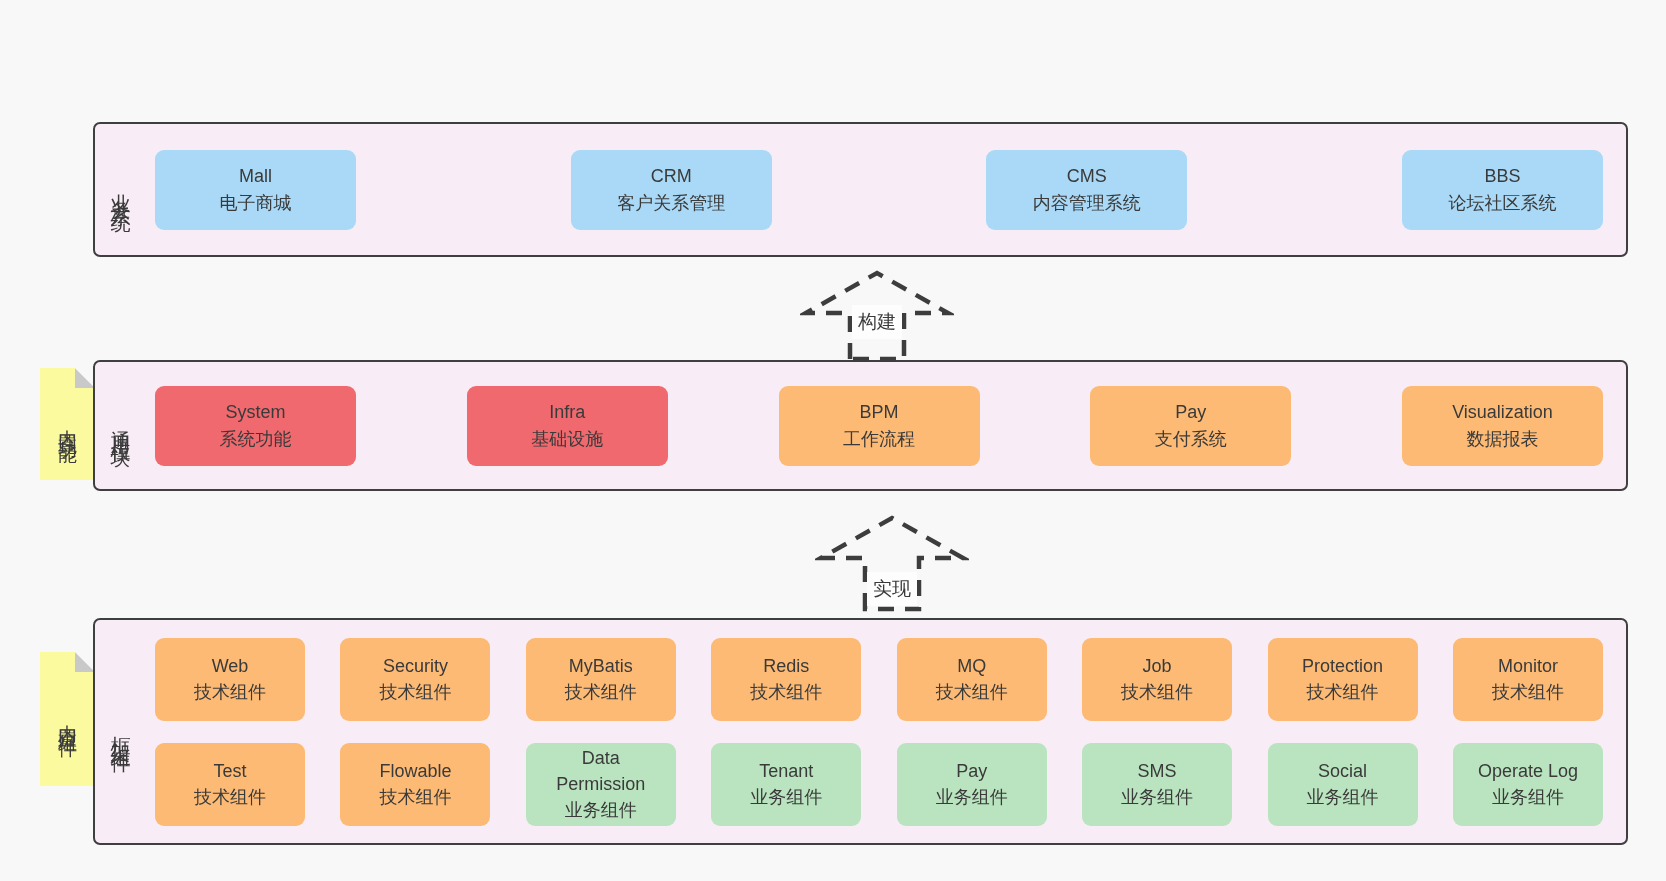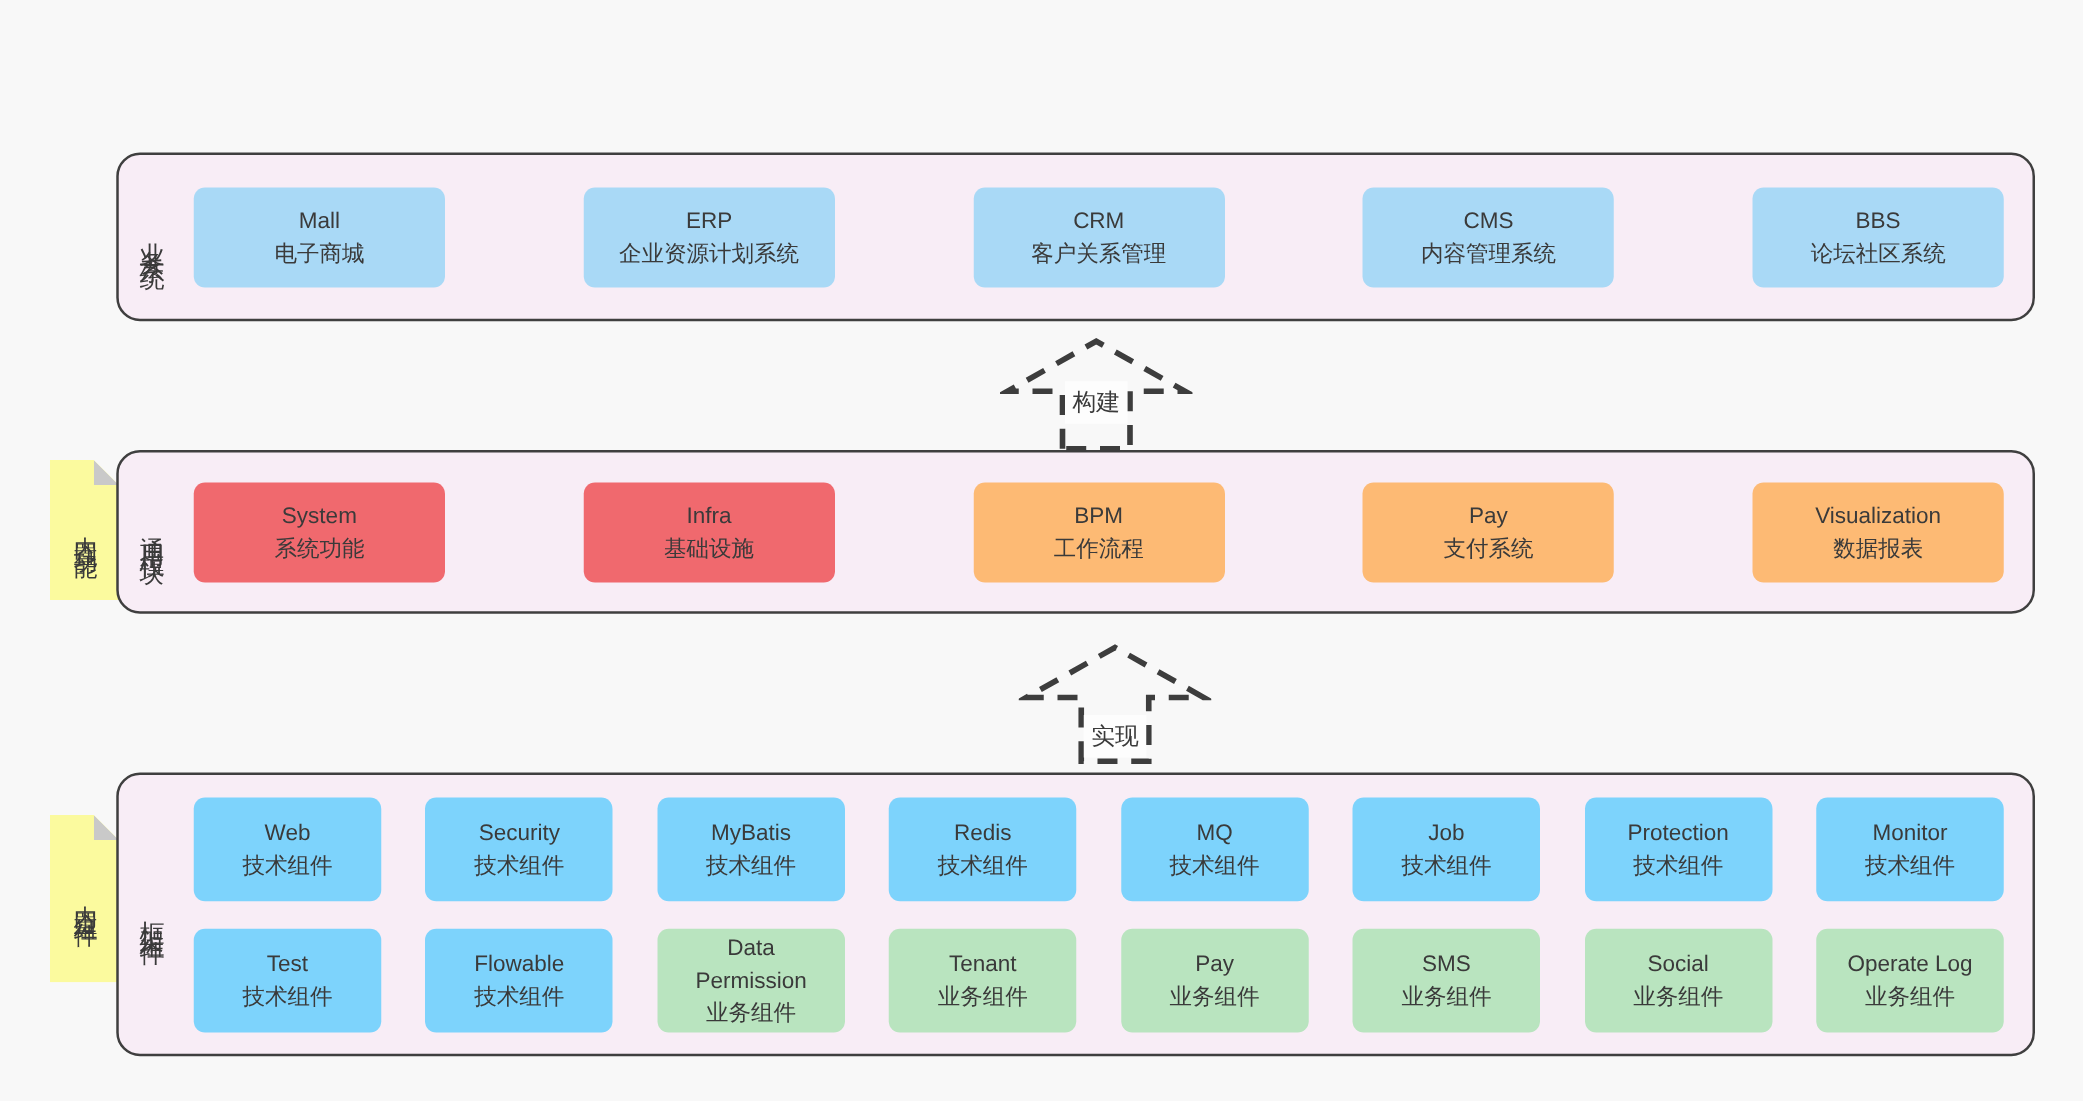--- a/index.html
+++ b/index.html
@@ -10,21 +10,21 @@
     font-family:"Liberation Sans","DejaVu Sans",sans-serif;
     color:#3a3a3a;
     overflow:hidden;
   }
   
   .section{
     position:absolute;left:93px;width:1535px;
     box-sizing:border-box;
     background:#f8edf6;
     border:2px solid #3f3f3f;
-    border-radius:19px;
+    border-radius:7px;
     z-index:2;
   }
   .sec-business{top:122px;height:135px;}
   .sec-modules{top:360px;height:131px;}
   .sec-components{top:618px;height:227px;}
   .vlabel{
     position:absolute;left:13px;top:50%;
     transform:translateY(-50%);
     writing-mode:vertical-rl;text-orientation:upright;
     font-size:20px;letter-spacing:6px;color:#3a3a3a;
@@ -42,21 +42,21 @@
     text-align:center;
     font-size:18px;line-height:1.45;
     padding:2px 13px;
     color:#3a3a3a;
   }
   .row.cols6 .box{width:201px;height:80px;}
   .row.cols8 .box{width:150px;height:83px;}
   .v-blue{background:#a9d9f6;}
   .v-red{background:#f0696e;}
   .v-pink{background:#fdba74;}
-  .v-green{background:#7dd3fc;}
+  .v-green{background:#fdba74;}
   .v-lightgreen{background:#b9e4bf;}
   
   .sticky{
     position:absolute;left:40px;width:55px;
     background:#fbfa9e;
     clip-path:polygon(0 0,calc(100% - 20px) 0,100% 20px,100% 100%,0 100%);
     display:flex;align-items:center;justify-content:center;
     z-index:1;
   }
   .sticky-1{top:368px;height:112px;}
@@ -104,24 +104,20 @@
 
 <div class="section sec-business">
   <span class="vlabel">业务系统</span>
   <div class="rows">
       <div class="row cols6">
         <div class="box v-blue">
           <div>Mall</div>
           <div>电子商城</div>
         </div>
         <div class="box v-blue">
-          <div>ERP</div>
-          <div>企业资源计划系统</div>
-        </div>
-        <div class="box v-blue">
           <div>CRM</div>
           <div>客户关系管理</div>
         </div>
         <div class="box v-blue">
           <div>CMS</div>
           <div>内容管理系统</div>
         </div>
         <div class="box v-blue">
           <div>BBS</div>
           <div>论坛社区系统</div>

